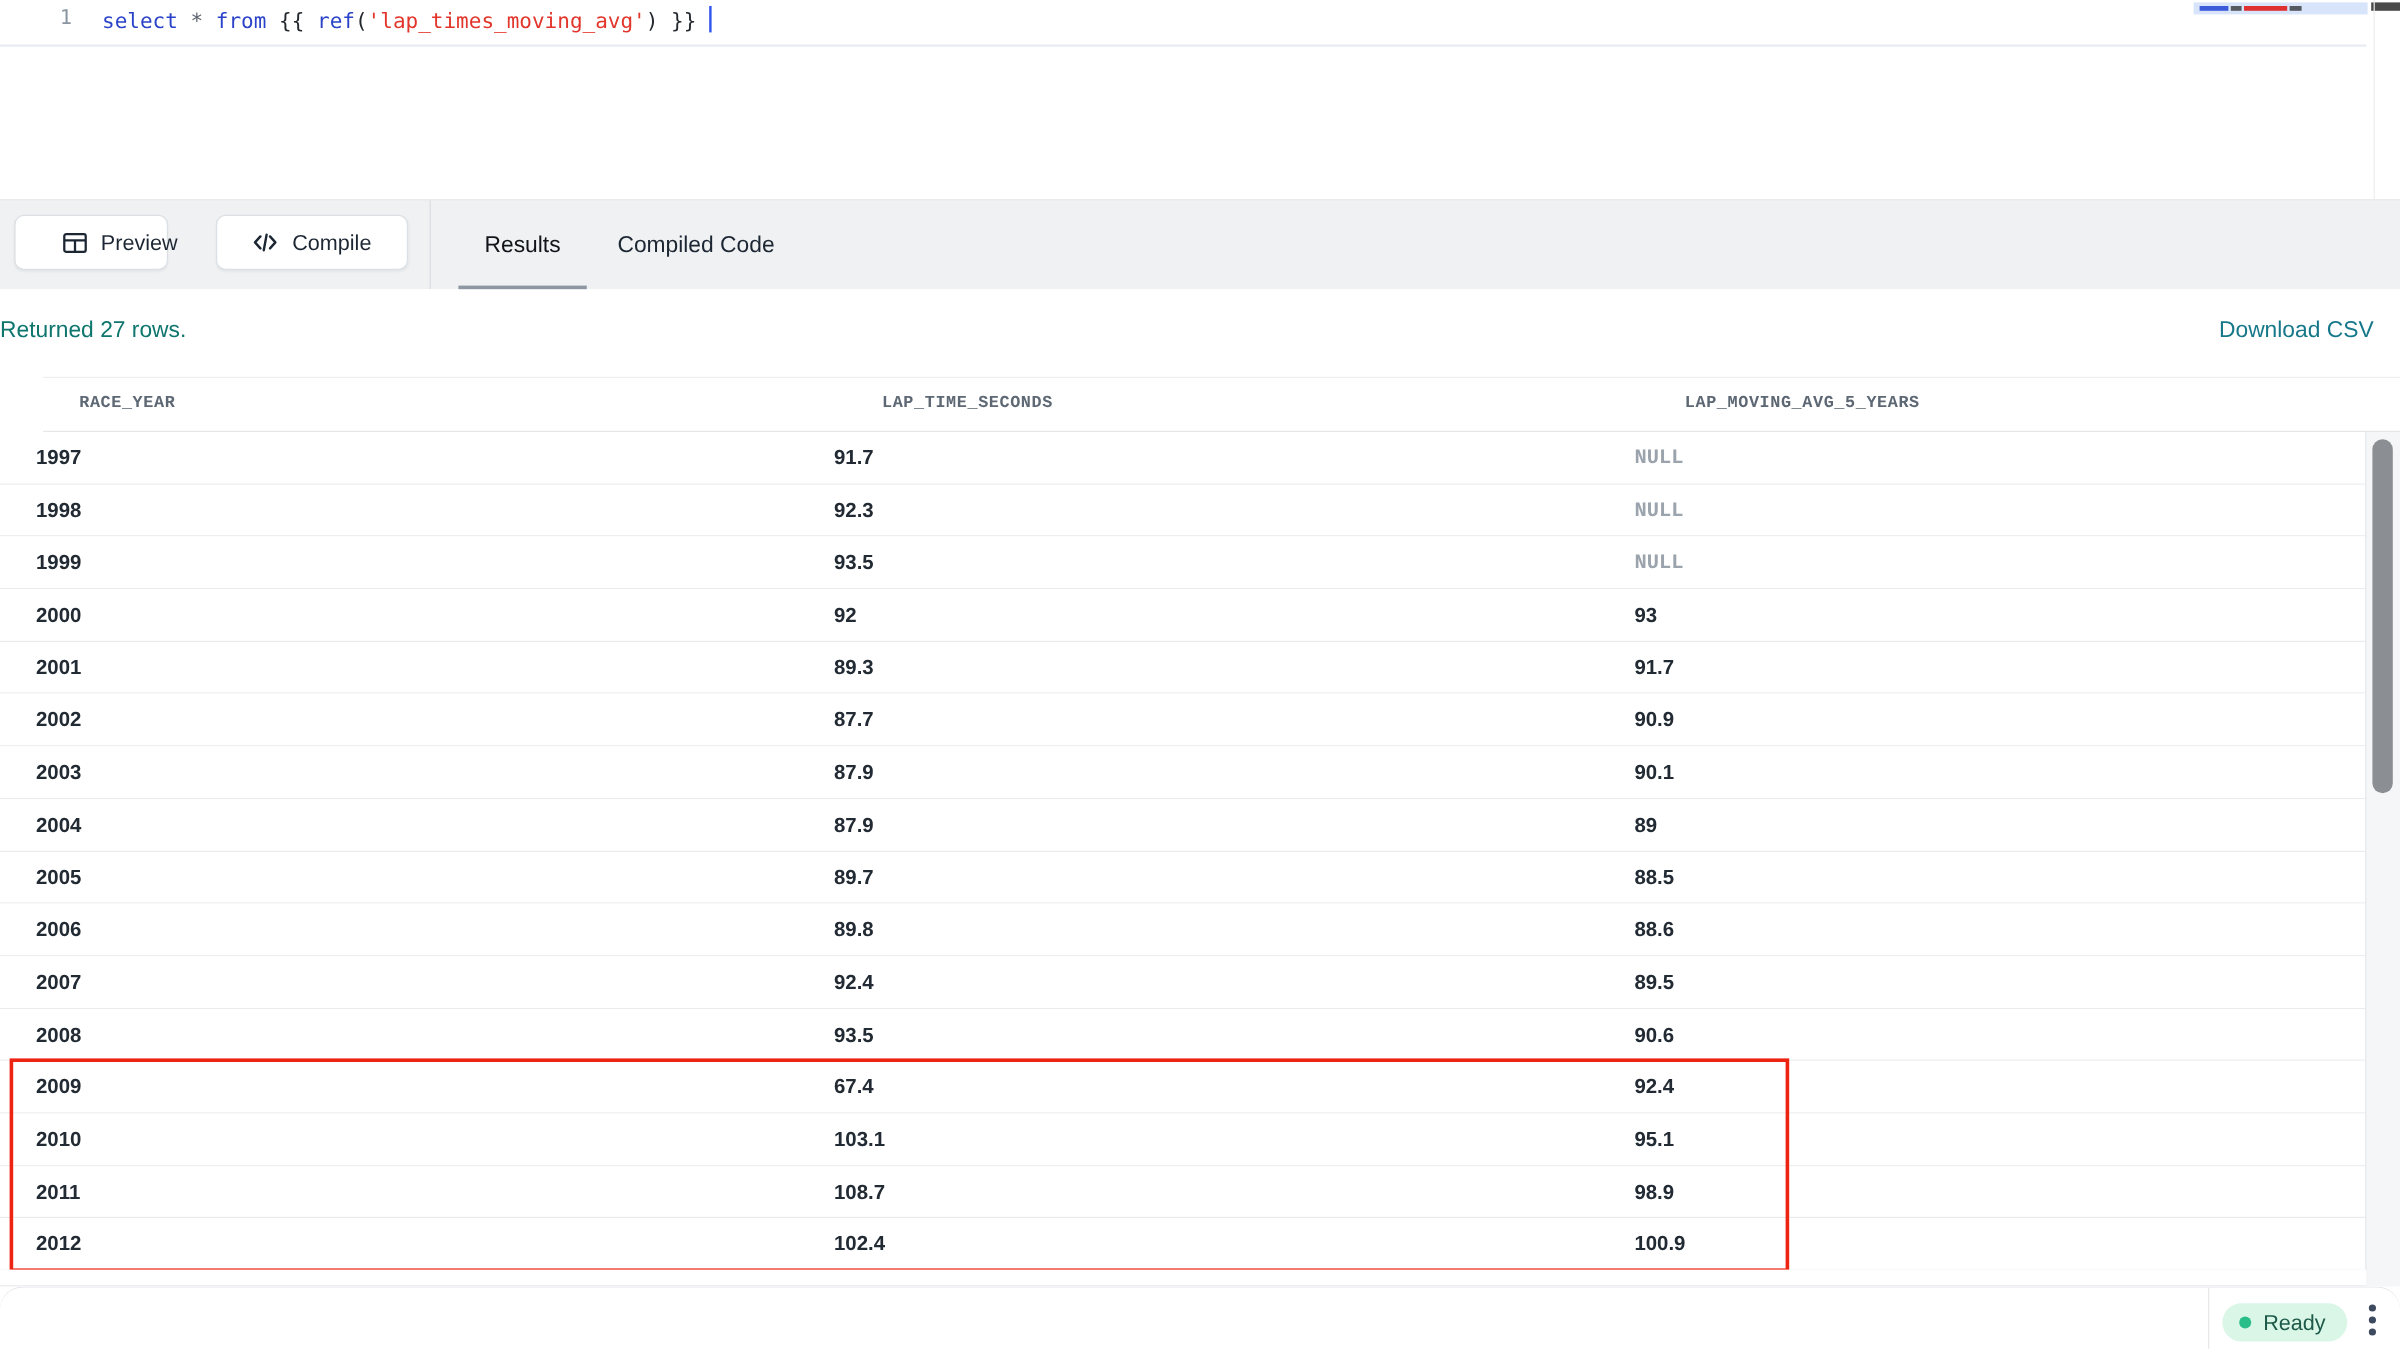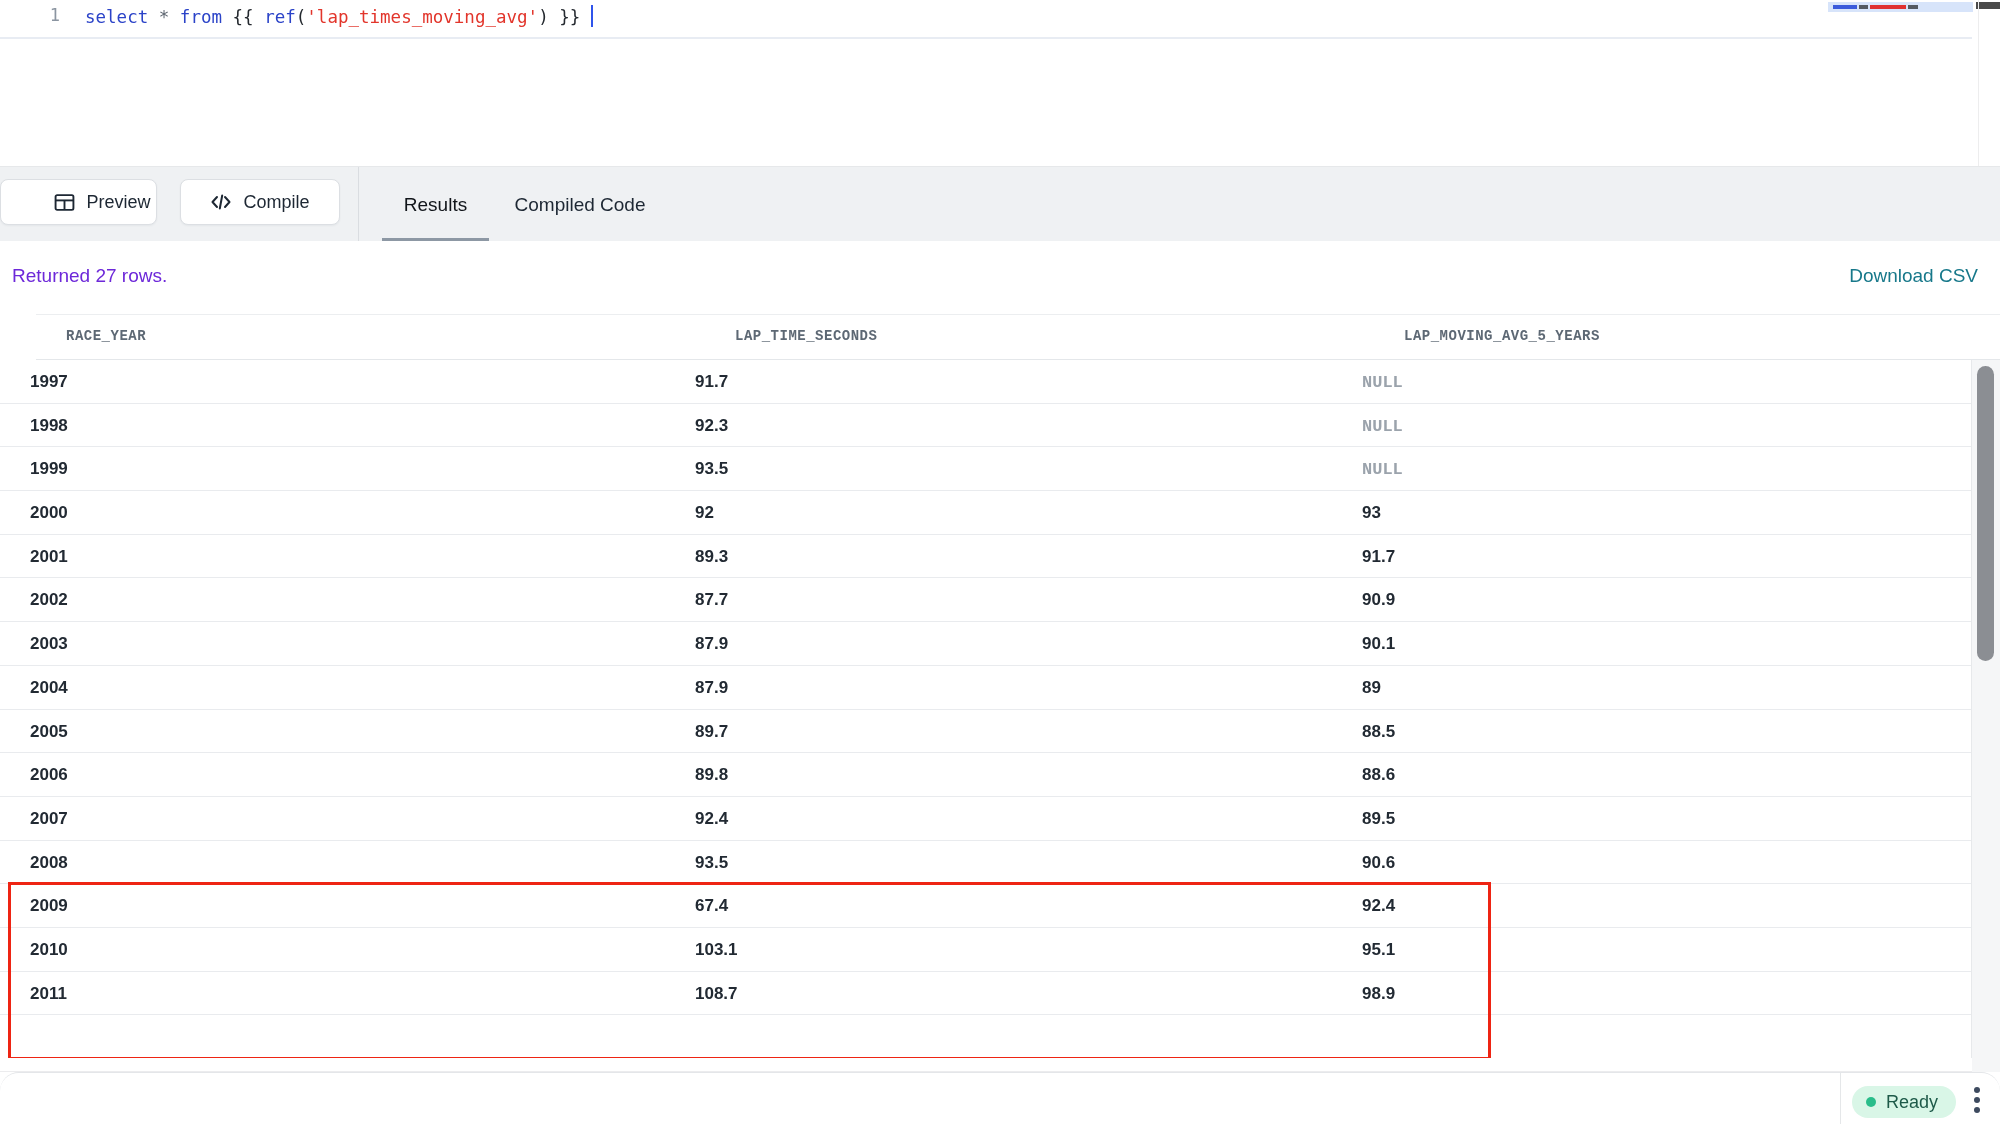--- a/index.html
+++ b/index.html
@@ -23,33 +23,33 @@
   #minimap { position:absolute; left:1828px; top:2px; width:145px; height:10px; background:#d7e4fa; }
   #minimap .mk { position:absolute; top:3px; height:4px; }
   #editor-scroll-thumb { position:absolute; left:1976px; top:2px; width:24px; height:7px; background:#4a4a4a; }
 
   
   #toolbar { position:absolute; left:0; top:166px; width:2000px; height:75px;
              background:#eff1f3; border-top:1px solid #e6e8ea; }
   .btn { position:absolute; top:12px; height:46px; background:#fff; border:1px solid #dcdfe3;
          border-radius:8px; display:flex; align-items:center; justify-content:center; gap:11px;
          font-size:18px; color:#1d2733; box-shadow:0 1px 2px rgba(20,30,50,.05); cursor:pointer; }
-  #btn-preview { left:0;  width:157px;padding-left:48px; }
+  #btn-preview { left:12px;  width:128px;padding-left:48px; }
   #btn-compile { left:180px; width:160px; }
   .btn svg { display:block; }
   #toolbar .vdiv { position:absolute; left:358px; top:0; width:1px; height:75px; background:#dadde1; }
   .tab { position:absolute; top:0; height:75px; display:flex; align-items:center; justify-content:center;
          font-size:19px; color:#1d2733; cursor:pointer; }
   #tab-results  { left:382px; width:107px; color:#11151a; }
   #tab-compiled { left:505px; width:150px; }
   #tab-results .underline { position:absolute; left:0; bottom:0; width:100%; height:4px; background:#8d98a4; }
 
   
   #results-meta { position:absolute; left:0; top:241px; width:2000px; height:73px; background:#fff; }
-  #row-summary  { position:absolute; left:12px; top:24px; font-size:19px; color:#6d28d9; }
+  #row-summary  { position:absolute; left:0; top:24px; font-size:19px; color:#0f766e; }
   #download-csv { position:absolute; right:22px; top:24px; font-size:19px; color:#17788a; cursor:pointer; }
 
   
   #grid-header { position:absolute; left:0; top:314px; width:2000px; height:46px; background:#fff;
                  border-top:1px solid #eceef0; border-bottom:1px solid #e4e7ea;margin-left:36px; }
   #grid-header .hcell { position:absolute; top:13px; font-family:"Liberation Mono", monospace;
                         font-size:14px; font-weight:700; color:#5d6874; letter-spacing:.5px; }
   .h1 { left:30px; } .h2 { left:699px; } .h3 { left:1368px; }
 
   #grid-body { position:absolute; left:0; top:360px; width:1972px; }
@@ -211,20 +211,25 @@
       <div class="t-row">
         <span class="t-cell c1">2010</span>
         <span class="t-cell c2">103.1</span>
         <span class="t-cell c3">95.1</span>
       </div>
       <div class="t-row">
         <span class="t-cell c1">2011</span>
         <span class="t-cell c2">108.7</span>
         <span class="t-cell c3">98.9</span>
       </div>
+      <div class="t-row">
+        <span class="t-cell c1">2012</span>
+        <span class="t-cell c2">102.4</span>
+        <span class="t-cell c3">100.9</span>
+      </div>
     </div>
 
   <div id="highlight-box" style="top: 881.78px; height: 177.76px;"></div>
 
   <div id="v-scroll-track">
     <div id="v-scroll-thumb"></div>
   </div>
 
   <div id="partial-row"></div>
 

